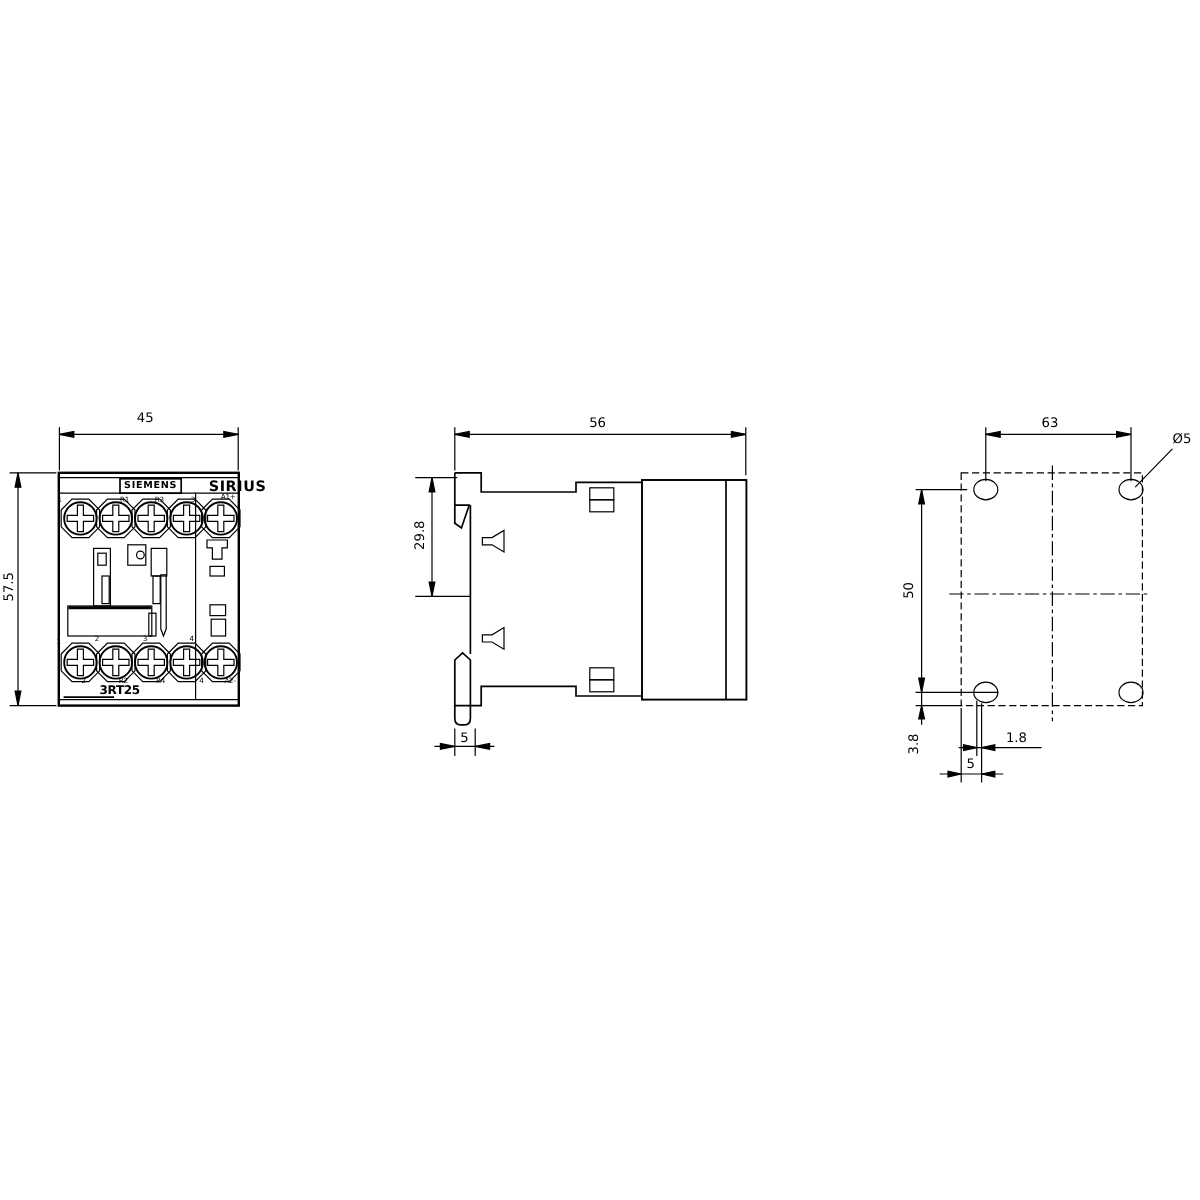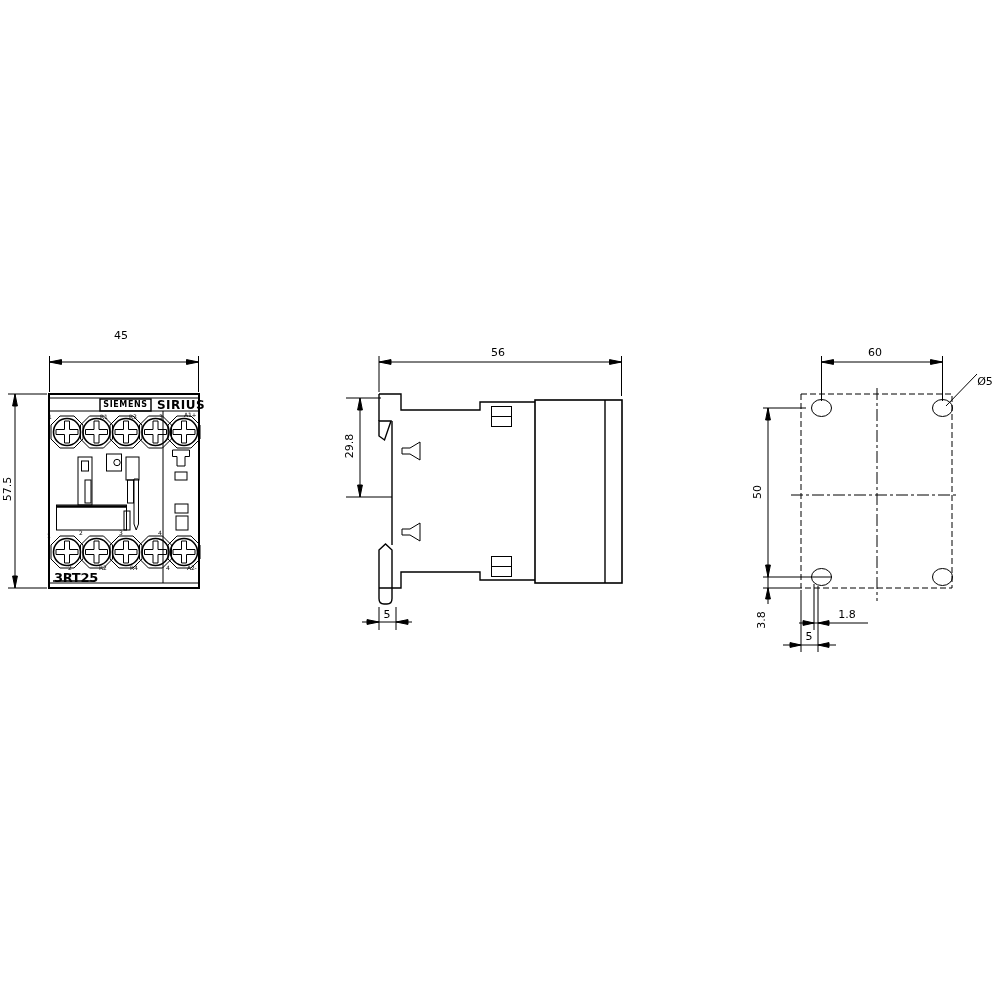--- a/index.html
+++ b/index.html
@@ -8,21 +8,21 @@
   svg{position:absolute;left:0;top:0;}
   .lbl{position:absolute;line-height:1;white-space:nowrap;}
   .dim{font-size:11px;text-align:center;}
   .vdim{width:44px;height:12px;display:flex;align-items:center;justify-content:center;
         transform:rotate(-90deg);font-size:11px;}
   .tiny{font-size:6px;letter-spacing:-0.2px;}
   .brand-box{display:flex;align-items:center;justify-content:center;
              font-weight:bold;font-size:8px;letter-spacing:0.6px;}
   .sirius{display:flex;align-items:center;justify-content:center;
           font-weight:bold;font-size:12px;letter-spacing:0.5px;}
-  .model{font-weight:bold;font-size:13px;letter-spacing:-0.3px;}
+  .model{font-weight:bold;font-size:10px;letter-spacing:-0.3px;margin-left:29px;}
 </style>
 </head>
 <body>
 
 <div class="canvas">
 
 <svg width="1000" height="1000" viewBox="0 0 1000 1000">
   <defs>
     <g id="screw" stroke="#000" fill="none">
       <polygon points="-16,-7 -7,-16 7,-16 16,-7 16,7 7,16 -7,16 -16,7" stroke-width="1"></polygon>
@@ -176,25 +176,25 @@
 
     <g>
       <line x1="801" y1="590" x2="801" y2="652"></line>
       <line x1="783" y1="645" x2="836" y2="645"></line>
       <polygon points="801,645 790,642.6 790,647.4" fill="#000"></polygon>
       <polygon points="818,645 829,642.6 829,647.4" fill="#000"></polygon>
     </g>
   </g>
 </svg>
 
-<div class="lbl dim" style="left:99px;top:330px;width:44px;">45</div>
+<div class="lbl dim" style="left:99px;top:343px;width:44px;">45</div>
 <div class="lbl vdim" style="left:-15px;top:483px;">57.5</div>
 
 <div class="lbl brand-box" style="left:100px;top:399px;width:51px;height:12px;">SIEMENS</div>
-<div class="lbl sirius" style="left:151px;top:398px;width:60px;height:13px;">SIRIUS</div>
+<div class="lbl sirius" style="left:168px;top:398px;width:60px;height:13px;">SIRIUS</div>
 <div class="lbl model" style="left:54px;top:571px;">3RT25</div>
 
 <div class="lbl tiny" style="left:48px;top:414px;">1</div>
 <div class="lbl tiny" style="left:100px;top:414px;">R1</div>
 <div class="lbl tiny" style="left:129px;top:414px;">R3</div>
 <div class="lbl tiny" style="left:159px;top:414px;">3</div>
 <div class="lbl tiny" style="left:184px;top:412px;">A1+</div>
 
 <div class="lbl tiny" style="left:47px;top:533px;">1</div>
 <div class="lbl tiny" style="left:79px;top:530px;">2</div>
@@ -204,20 +204,20 @@
 <div class="lbl tiny" style="left:68px;top:565px;">2</div>
 <div class="lbl tiny" style="left:99px;top:565px;">R2</div>
 <div class="lbl tiny" style="left:130px;top:565px;">R4</div>
 <div class="lbl tiny" style="left:166px;top:565px;">4</div>
 <div class="lbl tiny" style="left:187px;top:565px;">A2-</div>
 
 <div class="lbl dim" style="left:476px;top:347px;width:44px;">56</div>
 <div class="lbl vdim" style="left:327px;top:440px;">29.8</div>
 <div class="lbl dim" style="left:377px;top:609px;width:20px;">5</div>
 
-<div class="lbl dim" style="left:853px;top:347px;width:44px;">60</div>
-<div class="lbl dim" style="left:972px;top:360px;width:26px;margin-top:16px;">Ø5</div>
+<div class="lbl dim" style="left:853px;top:347px;width:44px;">63</div>
+<div class="lbl dim" style="left:972px;top:360px;width:26px;">Ø5</div>
 <div class="lbl vdim" style="left:735px;top:486px;">50</div>
 <div class="lbl vdim" style="left:739px;top:614px;">3.8</div>
 <div class="lbl dim" style="left:833px;top:609px;width:28px;">1.8</div>
 <div class="lbl dim" style="left:799px;top:631px;width:20px;">5</div>
 
 </div>
 
 </body></html>

